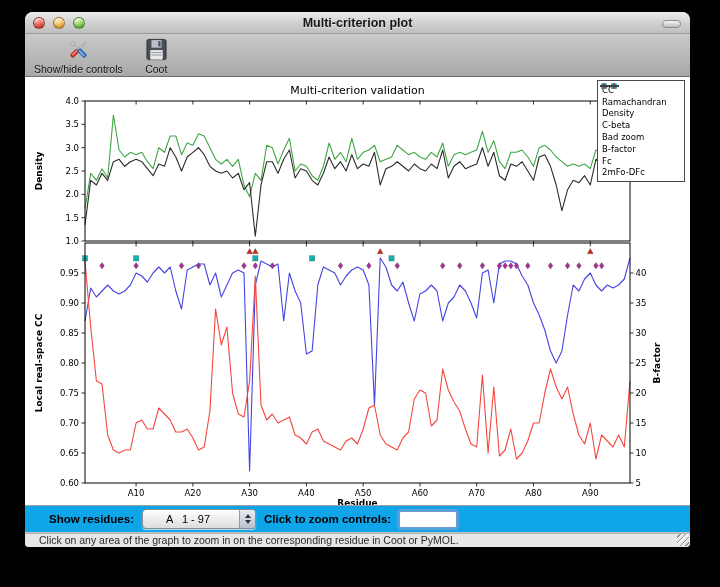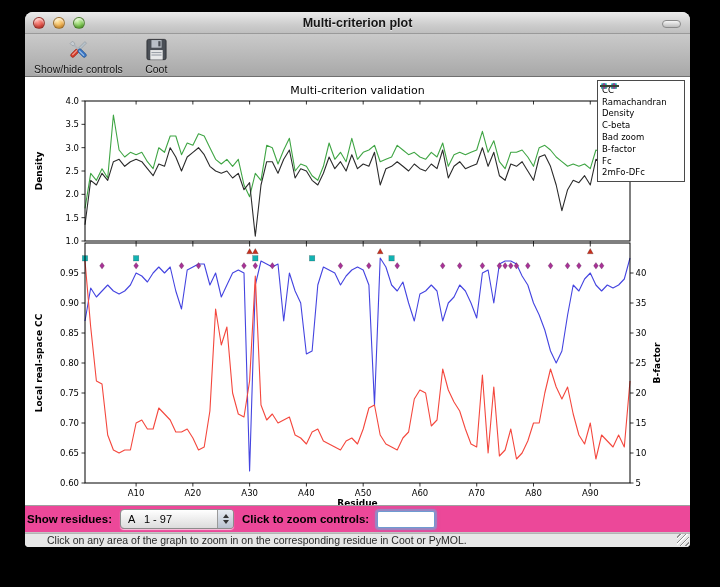--- a/index.html
+++ b/index.html
@@ -27,37 +27,37 @@
   .toolitem .lbl{font-size:10.5px;color:#111;text-shadow:0 1px 0 rgba(255,255,255,.4);line-height:12px;}
   .toolitem svg{display:block;}
   
   .figure{position:relative;width:665px;height:428px;background:#fff;}
   .figure svg{position:absolute;left:0;top:0;}
   .legend{position:absolute;top:3px;right:5px;width:88px;background:#fff;border:1px solid #4a4a4a;
           padding:3px 2px 3px 4px;}
   .legrow{display:flex;align-items:center;gap:3px;height:11.8px;}
   .legrow .leglabel{font-family:"DejaVu Sans",sans-serif;font-size:8.5px;color:#000;white-space:nowrap;}
   
-  .controlbar{height:28px;background:#ec4899;border-top:1px solid #9f9f9f;border-bottom:1px solid #c4c4c4;
-              display:flex;align-items:center;padding:0 2px;gap:8px;}
+  .controlbar{height:28px;background:#0ea5e9;border-top:1px solid #9f9f9f;border-bottom:1px solid #c4c4c4;
+              display:flex;align-items:center;padding:0 24px;gap:8px;}
   .ctl-label{font-size:11.5px;font-weight:bold;color:#000;white-space:nowrap;}
   .combo{display:flex;align-items:stretch;width:114px;height:20px;border:1px solid #8c8c8c;border-radius:4px;
          background:linear-gradient(#ffffff,#dcdcdc);overflow:hidden;box-shadow:0 1px 1px rgba(255,255,255,.7);}
-  .combo-text{flex:1;font-size:11px;line-height:18px;padding-left:7px;color:#000;white-space:pre;}
+  .combo-text{flex:1;font-size:11px;line-height:18px;padding-left:7px;color:#000;white-space:pre;margin-left:16px;}
   .combo-stepper{width:16px;border-left:1px solid #9a9a9a;background:linear-gradient(#e8ecf2,#b9c2cf);
                  display:flex;flex-direction:column;align-items:center;justify-content:center;gap:2px;}
   .arrow-up{width:0;height:0;border-left:3.5px solid transparent;border-right:3.5px solid transparent;
             border-bottom:4px solid #333;}
   .arrow-down{width:0;height:0;border-left:3.5px solid transparent;border-right:3.5px solid transparent;
               border-top:4px solid #333;}
   .zoominput{width:58px;height:17px;border:1px solid #6f9bd1;border-radius:2px;background:#fff;
              box-shadow:0 0 0 2px rgba(120,165,215,.55),0 0 5px rgba(100,150,210,.8);font-size:11px;padding:0 3px;}
   
   .statusbar{position:relative;height:14px;background:#e7e7e7;border-top:1px solid #b3b3b3;
-             display:flex;padding-left:22px;}
+             display:flex;padding-left:14px;}
   .status-text{font-size:10.5px;color:#2a2a2a;line-height:13px;white-space:nowrap;}
   .grip{position:absolute;right:1px;bottom:1px;width:12px;height:12px;
         background:repeating-linear-gradient(135deg,rgba(0,0,0,0) 0 2px,#8e8e8e 2px 3px,rgba(255,255,255,.9) 3px 4px);}
 </style>
 </head>
 <body>
 
 <div class="screen">
   <div class="window">
 

